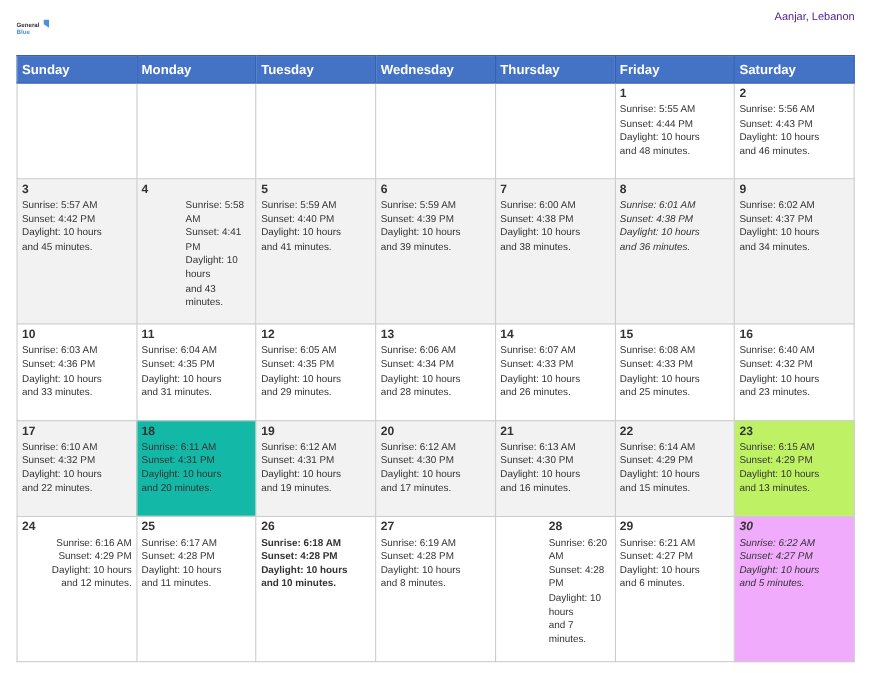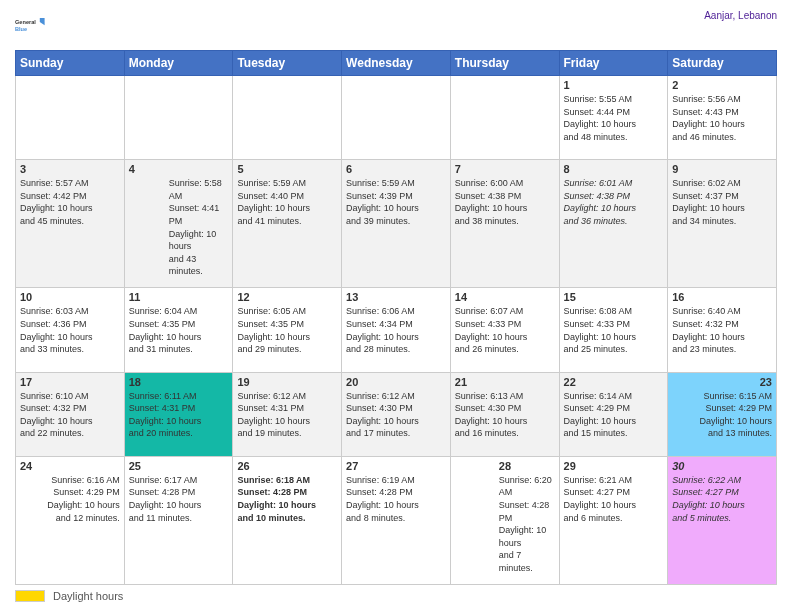--- a/index.html
+++ b/index.html
@@ -294,21 +294,21 @@
 Daylight: 10 hours
 and 16 minutes.</div>
           </td>
           <td style="background: rgb(242, 242, 242); margin-top: 47px;">
             <span class="day-number">22</span>
             <div class="day-info" style="white-space: pre-line;">Sunrise: 6:14 AM
 Sunset: 4:29 PM
 Daylight: 10 hours
 and 15 minutes.</div>
           </td>
-          <td style="background: #7dd3fc; text-align: right;">
+          <td style="background: #bef264;">
             <span class="day-number">23</span>
             <div class="day-info" style="white-space: pre-line;">Sunrise: 6:15 AM
 Sunset: 4:29 PM
 Daylight: 10 hours
 and 13 minutes.</div>
           </td>
         </tr>
         <tr>
           <td style="background: rgb(255, 255, 255);">
             <span class="day-number">24</span>
@@ -356,17 +356,13 @@
             <span class="day-number">30</span>
             <div class="day-info" style="white-space: pre-line;">Sunrise: 6:22 AM
 Sunset: 4:27 PM
 Daylight: 10 hours
 and 5 minutes.</div>
           </td>
         </tr>
       </tbody>
   </table>
 
-  <div class="footer">
-    <span class="daylight-bar"></span>
-    <span>Daylight hours</span>
-  </div>
 </div>
 
 </body></html>

